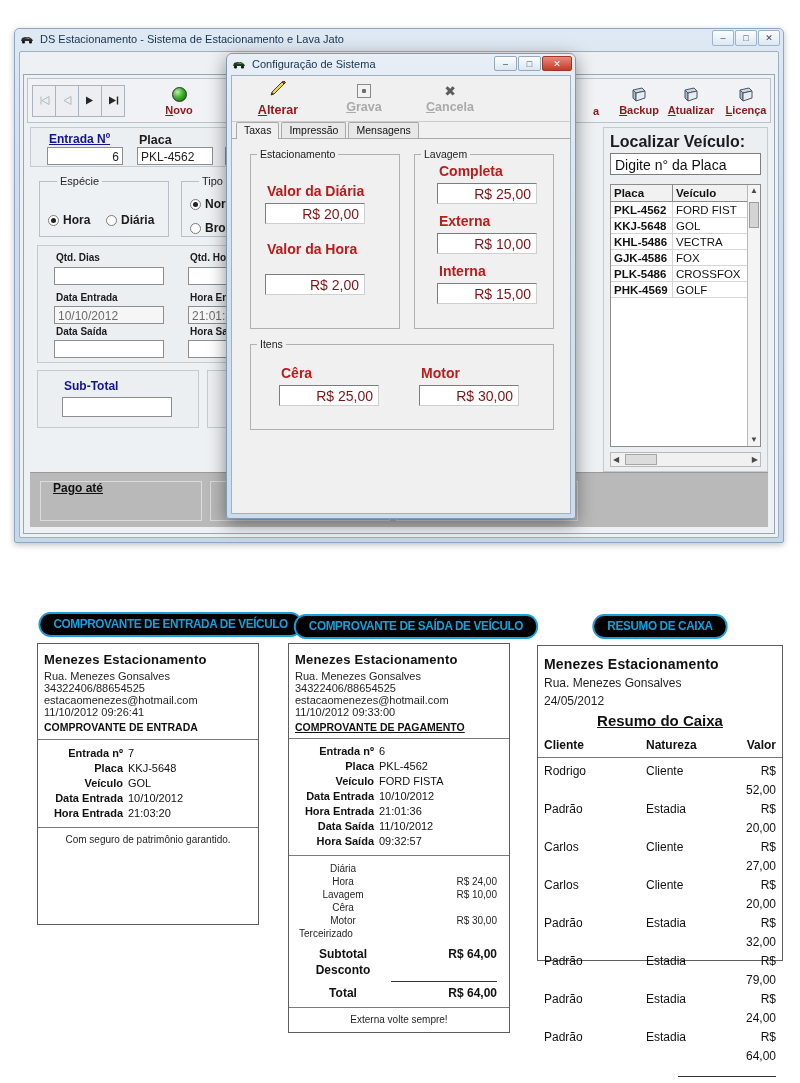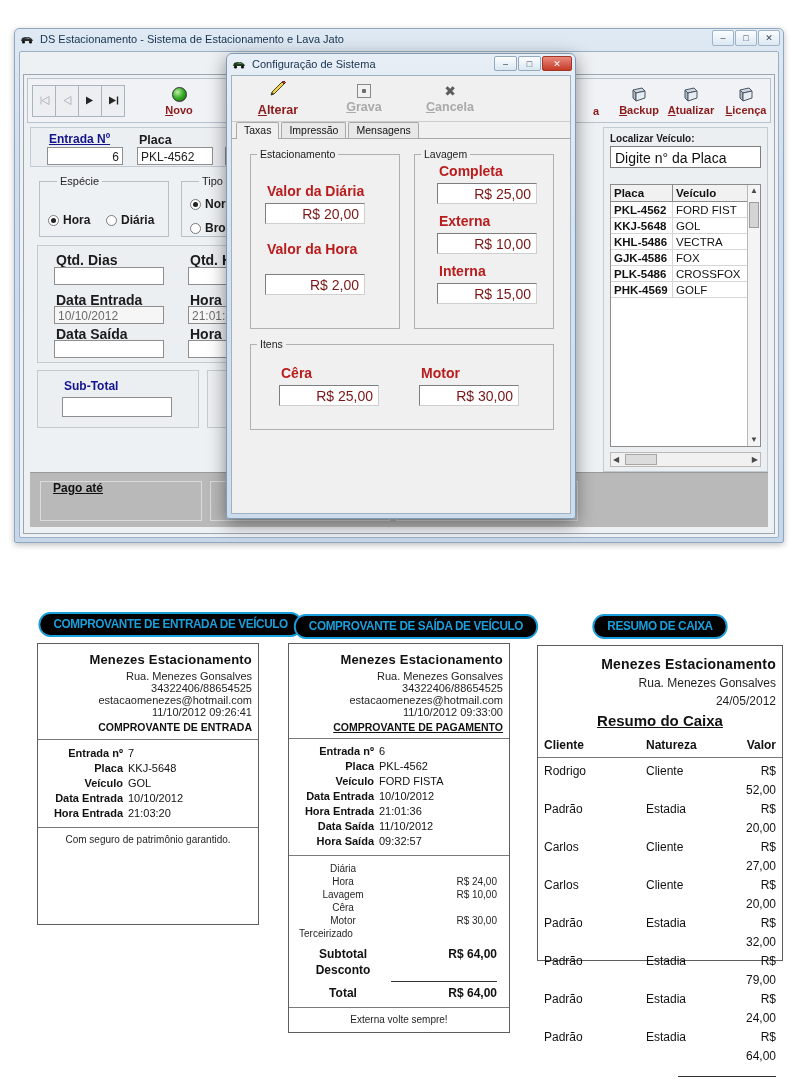--- a/index.html
+++ b/index.html
@@ -90,37 +90,37 @@
   .ico-paper{width:16px;height:15px;}
 
   
   #formarea{position:absolute;left:3px;right:3px;top:52px;bottom:3px;}
   .panel{border:1px solid #c2cad2;background:#eceff2;position:absolute;}
   .grp{
     border:1px solid #b7bfc8;background:transparent;position:absolute;
   }
   .grp>legend{font-size:11px;color:#262626;padding:0 3px;margin-left:5px;}
   .lbl-blue{color:#14148c;font-weight:bold;font-size:12px;}
-  .lbl-dark{color:#1b1b1b;font-weight:bold;font-size:14px;}
+  .lbl-dark{color:#1b1b1b;font-weight:bold;font-size:10px;}
   .lbl-link{color:#14148c;font-weight:bold;font-size:12px;text-decoration:underline;}
   .inp{
     border:1px solid #8e8e8e;background:#ffffff;height:18px;
     font-size:12px;color:#222;padding:1px 3px;line-height:16px;
   }
   .inp.ro{color:#6b6b6b;background:#f6f6f6;}
   .inp.r{text-align:right;}
   .radio{display:inline-flex;align-items:center;gap:4px;font-size:12px;color:#1b1b1b;font-weight:bold;}
   .rdot{width:11px;height:11px;border-radius:50%;border:1px solid #7b7b7b;background:#fff;
     display:inline-flex;align-items:center;justify-content:center;}
   .rdot.on:after{content:"";width:5px;height:5px;border-radius:50%;background:#222;}
 
   
   #rightpanel{position:absolute;right:3px;top:0;width:165px;bottom:58px;
      border:1px solid #c2cad2;background:#eceff2;}
-  #loc-lbl{font-size:10px;color:#1b1b1b;font-weight:bold;margin:5px 0 2px 6px;}
+  #loc-lbl{font-size:16px;color:#1b1b1b;font-weight:bold;margin:5px 0 2px 6px;}
   #loc-input{margin:0 6px;height:22px;border:1px solid #7e7e7e;background:#fff;
      font-size:14px;color:#111;padding:1px 4px;line-height:20px;}
   #grid{position:absolute;left:6px;right:6px;top:56px;bottom:24px;border:1px solid #8c8c8c;background:#fff;}
   .gridhdr{display:flex;height:17px;border-bottom:1px solid #8c8c8c;}
   .gh{font-size:11.5px;font-weight:bold;color:#111;padding:1px 3px;
       border-right:1px solid #8c8c8c;background:#f1f1f1;line-height:15px;}
   .gh.c1{width:62px;} .gh.c2{flex:1;}
   .grow{display:flex;height:16px;border-bottom:1px solid #d6d6d6;}
   .gc{font-size:11.5px;color:#111;padding:0 3px;line-height:16px;white-space:nowrap;overflow:hidden;}
   .gc.c1{width:62px;font-weight:bold;border-right:1px solid #d6d6d6;}
@@ -169,21 +169,21 @@
   .badge{
     display:inline-block;background:#000;color:#1a9fdc;
     border-radius:16px;padding:3px 14px 4px;
     font-size:12.5px;font-weight:bold;letter-spacing:-0.4px;
     border:2px solid #1a9fdc;
     white-space:nowrap;
     font-family:"Liberation Sans", sans-serif;
     transform:scaleX(0.94);
   }
   .receipt{position:absolute;border:1px solid #5d5d5d;background:#fff;}
-  .rc-center{text-align:right;}
+  .rc-center{text-align:left;}
   .rc-shop{font-size:13px;font-weight:bold;color:#111;letter-spacing:0.2px;}
   .rc-line{font-size:11px;color:#1f1f1f;}
   .rc-head{font-size:10.5px;font-weight:bold;color:#111;}
   .rc-head.u{text-decoration:underline;}
   .hr{border-top:1px solid #7a7a7a;margin:4px 0;}
   .kv{display:flex;font-size:11px;color:#111;line-height:15px;}
   .kv .k{width:84px;text-align:right;font-weight:bold;padding-right:5px;}
   .kv .v{flex:1;}
   .li{display:flex;font-size:10px;color:#1f1f1f;line-height:13px;}
   .li .n{width:96px;text-align:center;}

